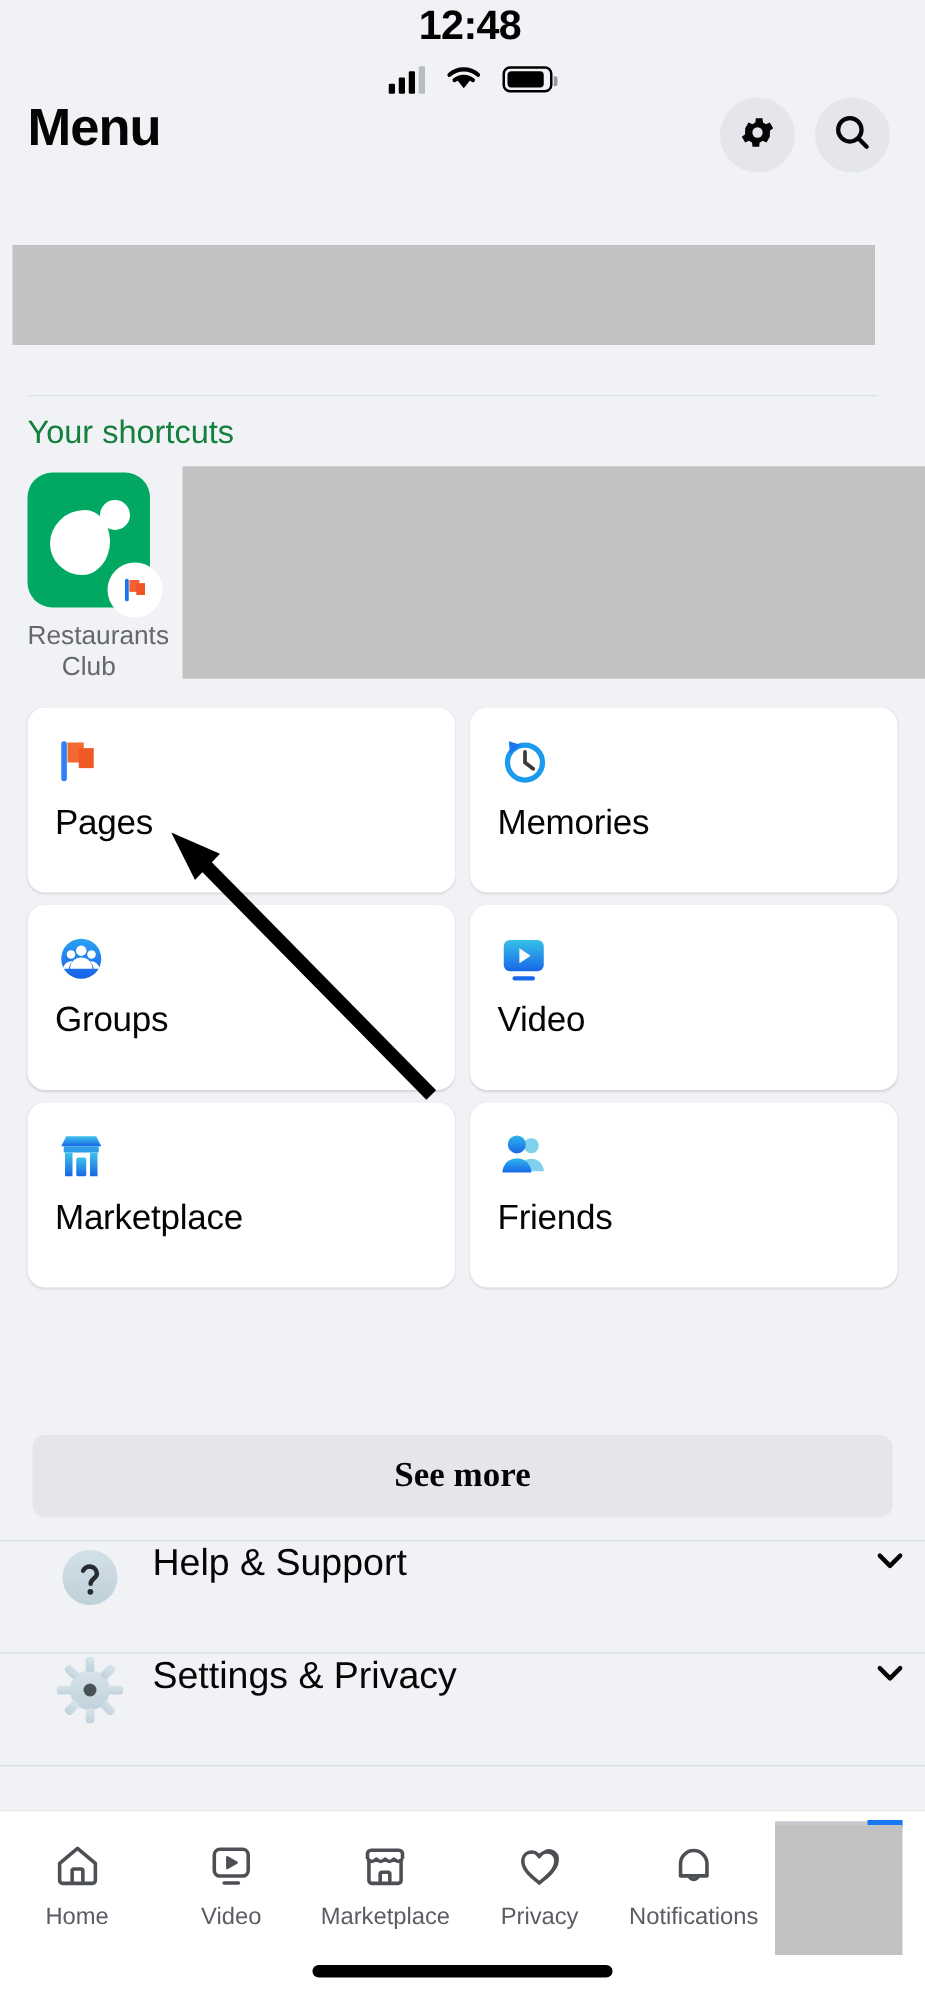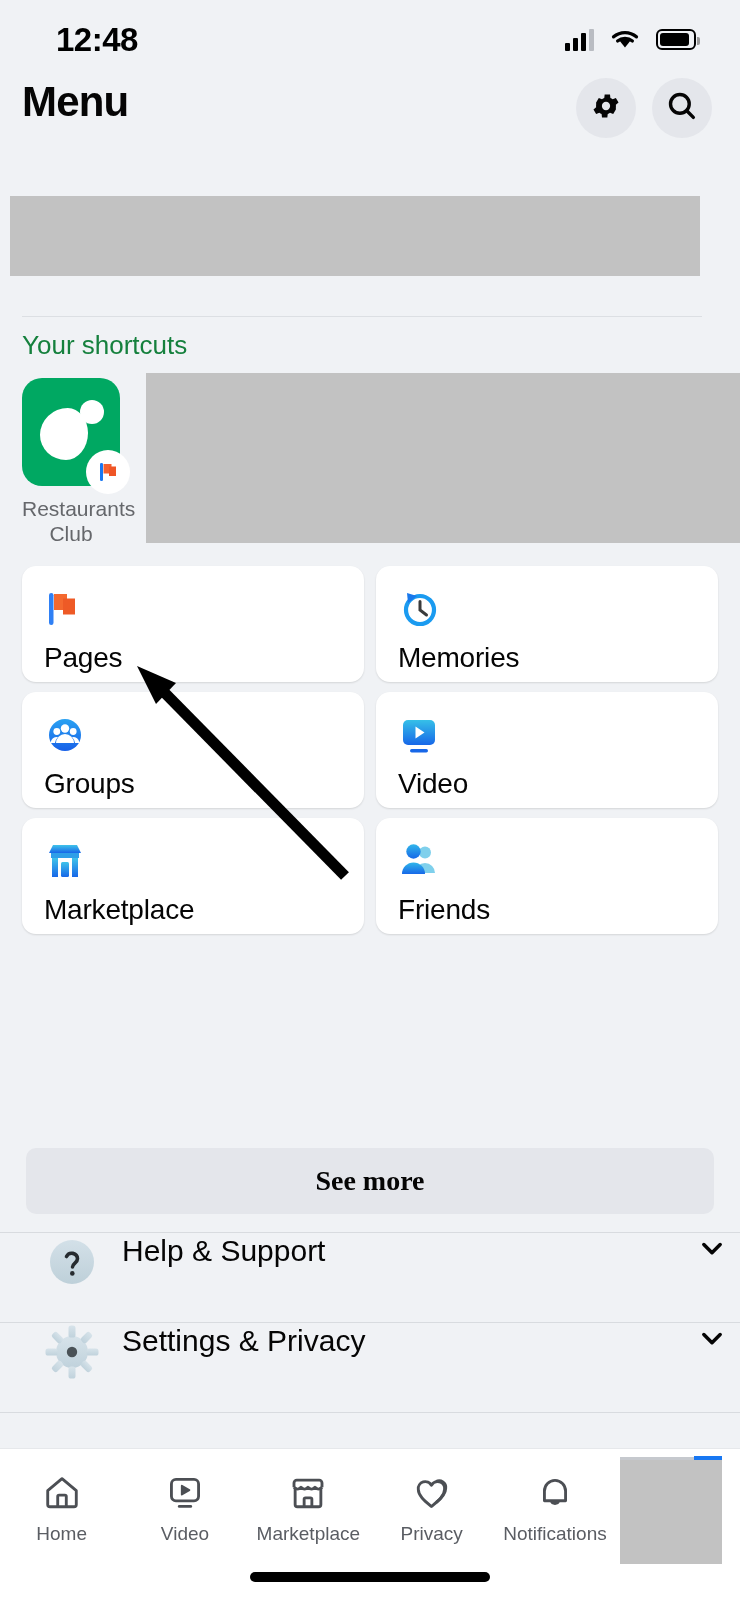--- a/index.html
+++ b/index.html
@@ -10,20 +10,21 @@
     -webkit-font-smoothing:antialiased;
     overflow:hidden;
   }
   #screen { position:relative; width:740px; height:1600px; background:#f0f2f5; overflow:hidden; }
 
   
   .statusbar{
     position:absolute; top:0; left:0; width:740px; height:78px;
     display:flex; align-items:center; justify-content:space-between;
     padding:1px 44px 0 56px;
+    flex-direction:column;
   }
   .sb-time{ font-size:33px; font-weight:700; color:#000; letter-spacing:-0.5px; }
   .sb-right{ display:flex; align-items:center; gap:14px; }
   .sig{ display:flex; align-items:flex-end; gap:3px; height:22px; }
   .sig i{ display:block; width:5px; background:#000; border-radius:1px; }
   .sig i:nth-child(1){ height:8px; }
   .sig i:nth-child(2){ height:13px; }
   .sig i:nth-child(3){ height:18px; }
   .sig i:nth-child(4){ height:22px; background:#b9bcc2; }
   .batt{ position:relative; width:40px; height:21px; border:2px solid #000; border-radius:6px; padding:2px; }
@@ -64,21 +65,21 @@
   }
   .sc-label{ margin-top:10px; font-size:21px; line-height:25px; color:#65676b; }
   .sc-redact{ position:absolute; left:146px; top:373px; width:594px; height:170px; }
 
   
   .grid{
     position:absolute; left:22px; top:566px; width:696px;
     display:grid; grid-template-columns:1fr 1fr; gap:10px 12px;
   }
   .card{
-    height:116px; background:#fff; border-radius:14px;
+    height:148px; background:#fff; border-radius:14px;
     box-shadow:0 1px 2px rgba(0,0,0,0.12);
     padding:22px 0 0 22px; position:relative;
   }
   .card-icon{ width:42px; height:42px; position:relative; }
   .card-label{ margin-top:12px; font-size:28px; color:#050505; letter-spacing:-0.2px; }
 
   
   .seemore{
     position:absolute; left:26px; top:1148px; width:688px; height:66px;
     background:#e4e6eb; border-radius:10px;

